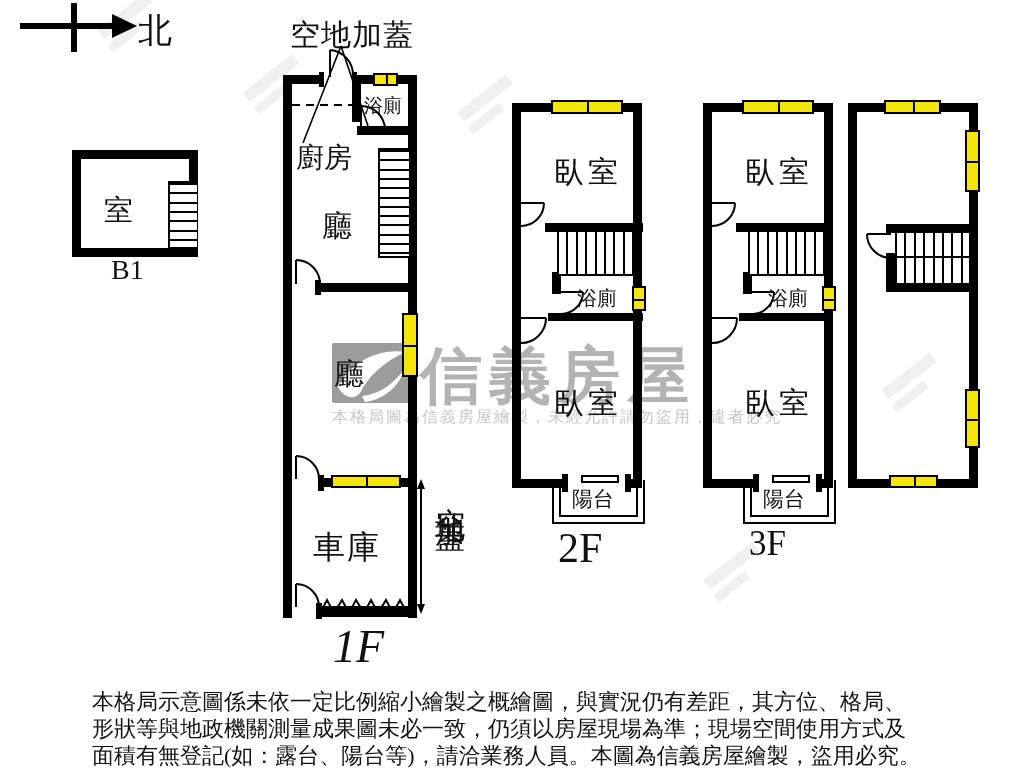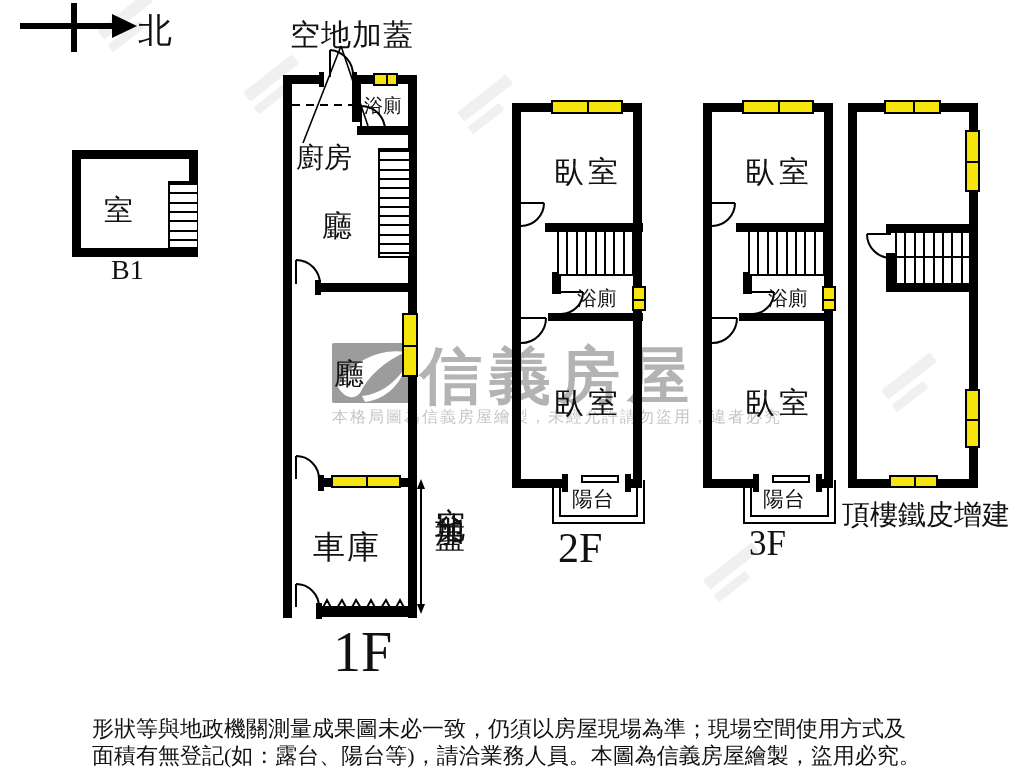--- a/index.html
+++ b/index.html
@@ -76,21 +76,21 @@
   <div class="win win-h" style="left:373px;top:73px;width:25px;height:13px;"></div>
   <div class="win win-v" style="left:402px;top:313px;width:16px;height:64px;"></div>
   <div class="win win-h" style="left:331px;top:475px;width:70px;height:13px;"></div>
 
   <div class="lbl" style="left:290px;top:15px;font-size:30px;letter-spacing:1px;">空地加蓋</div>
   <div class="lbl" style="left:364px;top:93px;font-size:19px;">浴廁</div>
   <div class="lbl" style="left:296px;top:139px;font-size:28px;">廚房</div>
   <div class="lbl" style="left:322px;top:206px;font-size:30px;">廳</div>
   <div class="lbl" style="left:334px;top:354px;font-size:30px;">廳</div>
   <div class="lbl" style="left:313px;top:526px;font-size:32px;letter-spacing:2px;">車庫</div>
-  <div class="lbl" style="left:333px;top:620px;font-size:56px;">1F</div>
+  <div class="lbl" style="left:333px;top:620px;font-size:46px;font-style:italic;">1F</div>
   <div class="lbl" style="left:429px;top:483px;font-size:30px;writing-mode:vertical-rl;text-orientation:upright;letter-spacing:5px;height:132px;">空地加蓋</div>
 
   <div class="w" style="left:512px;top:103px;width:9px;height:385px;"></div>
   <div class="w" style="left:633px;top:103px;width:9px;height:385px;"></div>
   <div class="w" style="left:512px;top:103px;width:130px;height:9px;"></div>
   <div class="w" style="left:545px;top:223px;width:98px;height:9px;"></div>
   <div class="w" style="left:548px;top:313px;width:95px;height:8px;"></div>
   <div class="w" style="left:552px;top:272px;width:9px;height:22px;"></div>
   <div class="w" style="left:512px;top:479px;width:53px;height:9px;"></div>
   <div class="w" style="left:628px;top:479px;width:14px;height:9px;"></div>
@@ -138,21 +138,20 @@
   <div class="w" style="left:848px;top:479px;width:130px;height:9px;"></div>
   <div class="w" style="left:886px;top:224px;width:92px;height:9px;"></div>
   <div class="w" style="left:886px;top:283px;width:92px;height:9px;"></div>
   <div class="w" style="left:886px;top:253px;width:9px;height:39px;"></div>
   <div class="stairs-v" style="left:895px;top:233px;width:74px;height:50px;border-bottom:none;"></div>
   <div class="w" style="left:895px;top:256px;width:74px;height:2px;"></div>
   <div class="win win-h" style="left:884px;top:100px;width:57px;height:14px;"></div>
   <div class="win win-v" style="left:965px;top:130px;width:15px;height:62px;"></div>
   <div class="win win-v" style="left:965px;top:389px;width:15px;height:59px;"></div>
   <div class="win win-h" style="left:889px;top:475px;width:49px;height:13px;"></div>
-  <div class="lbl" style="left:842px;top:496px;font-size:28px;">頂樓鐵皮增建</div>
 
   <svg class="overlay" width="1024" height="768">
     <g stroke="#000" stroke-width="2" fill="none">
 
       <line x1="330" y1="77" x2="330" y2="50"></line>
       <path d="M330,50 A25,25 0 0 1 353,76"></path>
 
       <line x1="341" y1="46" x2="303" y2="143" stroke-width="1.6"></line>
       <line x1="341" y1="46" x2="368" y2="126" stroke-width="1.6"></line>
 
@@ -188,16 +187,17 @@
 
       <line x1="891" y1="234" x2="867" y2="234"></line>
       <path d="M867,234 A24,24 0 0 0 891,258"></path>
 
       <line x1="421" y1="486" x2="421" y2="607"></line>
     </g>
     <polygon points="421,479 417,489 425,489" fill="#000"></polygon>
     <polygon points="421,614 417,604 425,604" fill="#000"></polygon>
   </svg>
 
+  <div class="disc" style="left:92px;top:688px;">本格局示意圖係未依一定比例縮小繪製之概繪圖，與實況仍有差距，其方位、格局、</div>
   <div class="disc" style="left:92px;top:715px;">形狀等與地政機關測量成果圖未必一致，仍須以房屋現場為準；現場空間使用方式及</div>
   <div class="disc" style="left:92px;top:742px;">面積有無登記(如：露台、陽台等)，請洽業務人員。本圖為信義房屋繪製，盜用必究。</div>
 
 </div>
 
 </body></html>

